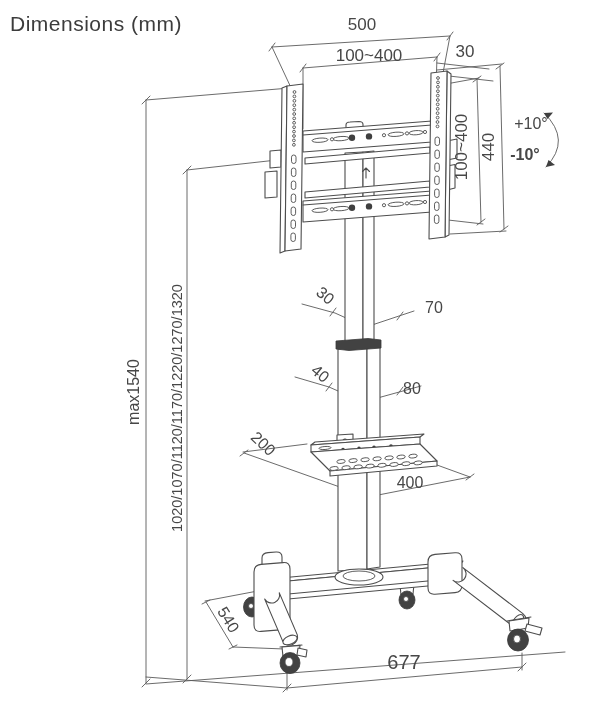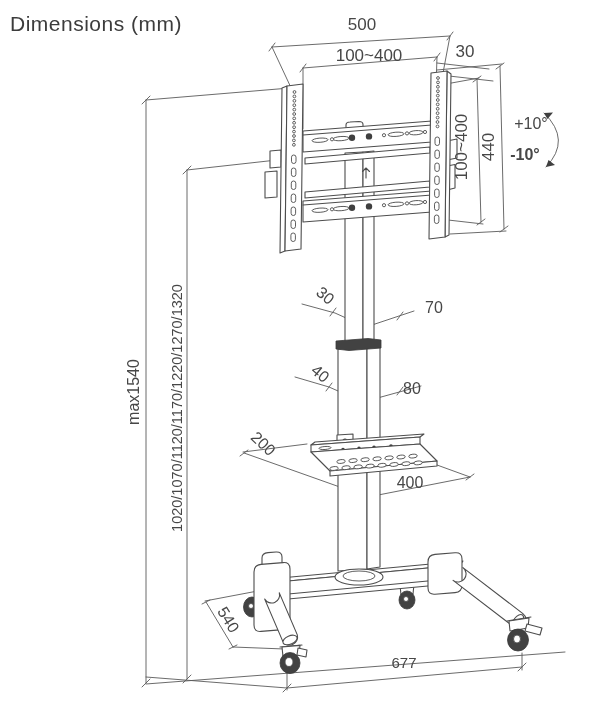--- a/index.html
+++ b/index.html
@@ -275,14 +275,14 @@
   <div class="dlabel" style="left:320px; top:374px; font-size:16px; transform:translate(-50%,-50%) rotate(40deg);">40</div>
   <div class="dlabel" style="left:412px; top:389px; font-size:16px;">80</div>
 
   <div class="dlabel" style="left:263px; top:444px; font-size:16px; transform:translate(-50%,-50%) rotate(43deg);">200</div>
   <div class="dlabel" style="left:410px; top:483px; font-size:16px;">400</div>
 
   <div class="dlabel" style="left:134px; top:392px; font-size:16px; transform:translate(-50%,-50%) rotate(-90deg);">max1540</div>
   <div class="dlabel" style="left:177px; top:408px; font-size:14.5px; transform:translate(-50%,-50%) rotate(-90deg);">1020/1070/1120/1170/1220/1270/1320</div>
 
   <div class="dlabel" style="left:228px; top:620px; font-size:16px; transform:translate(-50%,-50%) rotate(58deg);">540</div>
-  <div class="dlabel" style="left:404px; top:662px; font-size:15px;">677</div>
+  <div class="dlabel" style="left:404px; top:662px; font-size:20px;">677</div>
 </div>
 
 </body></html>

